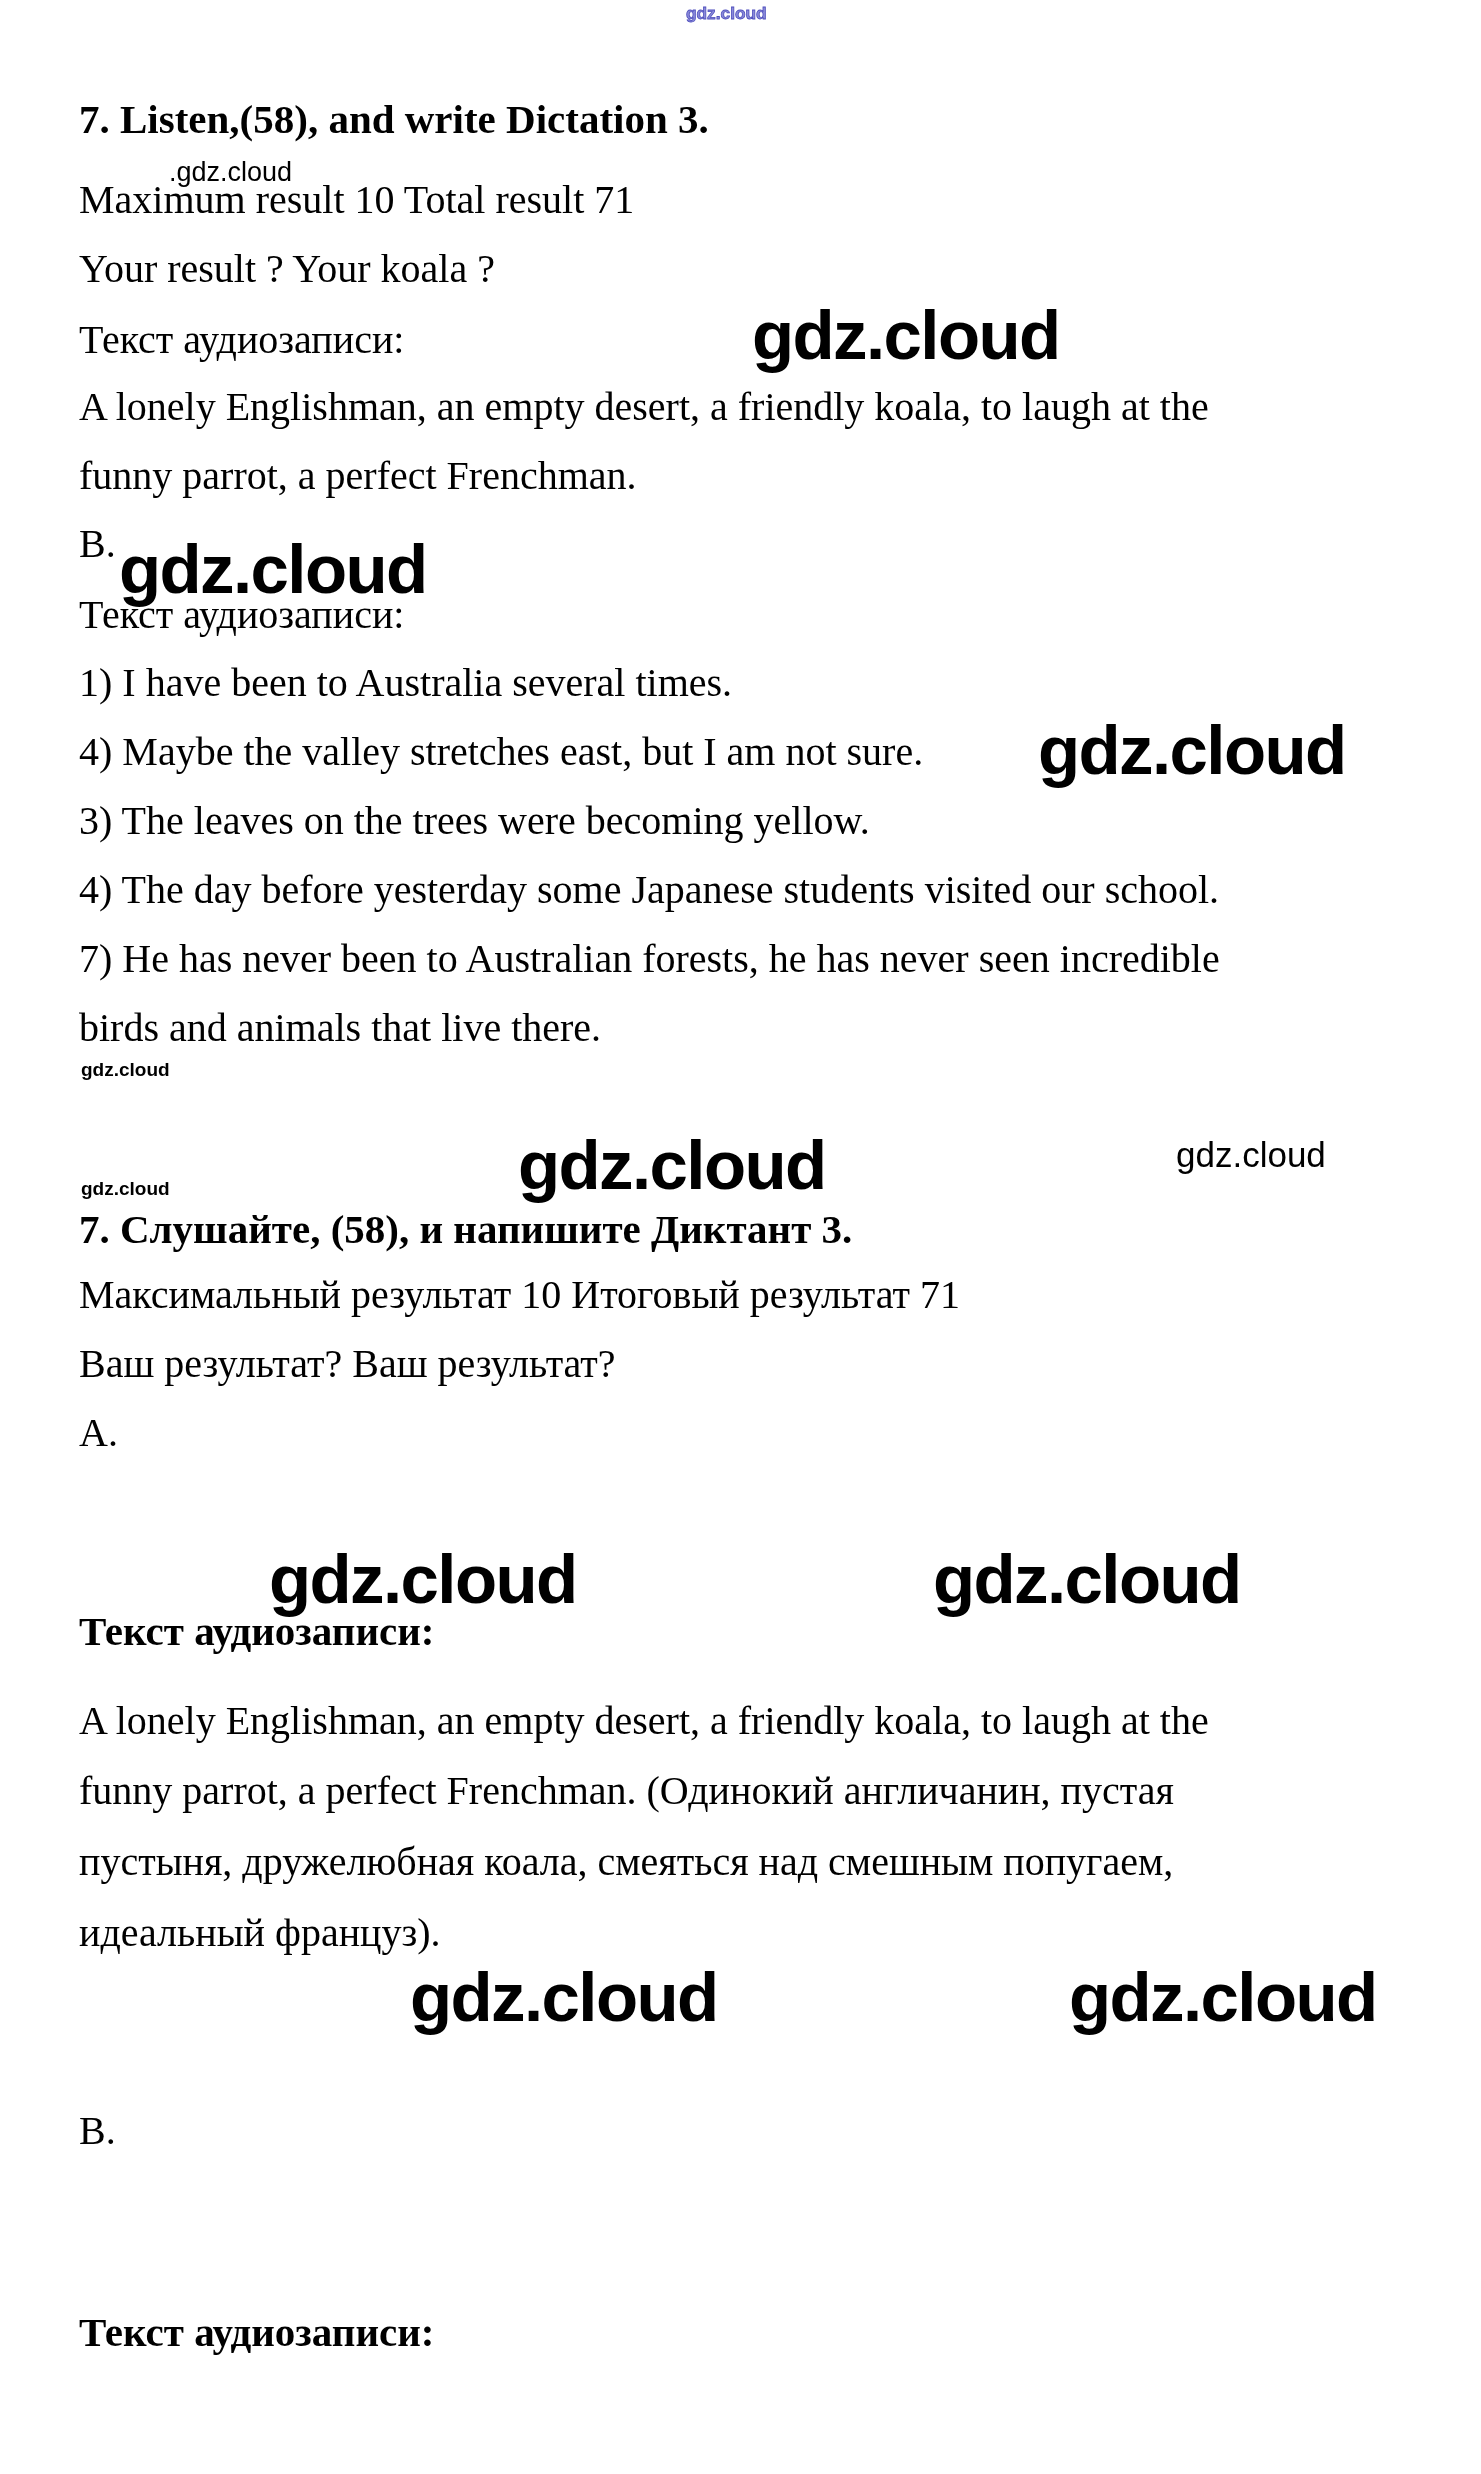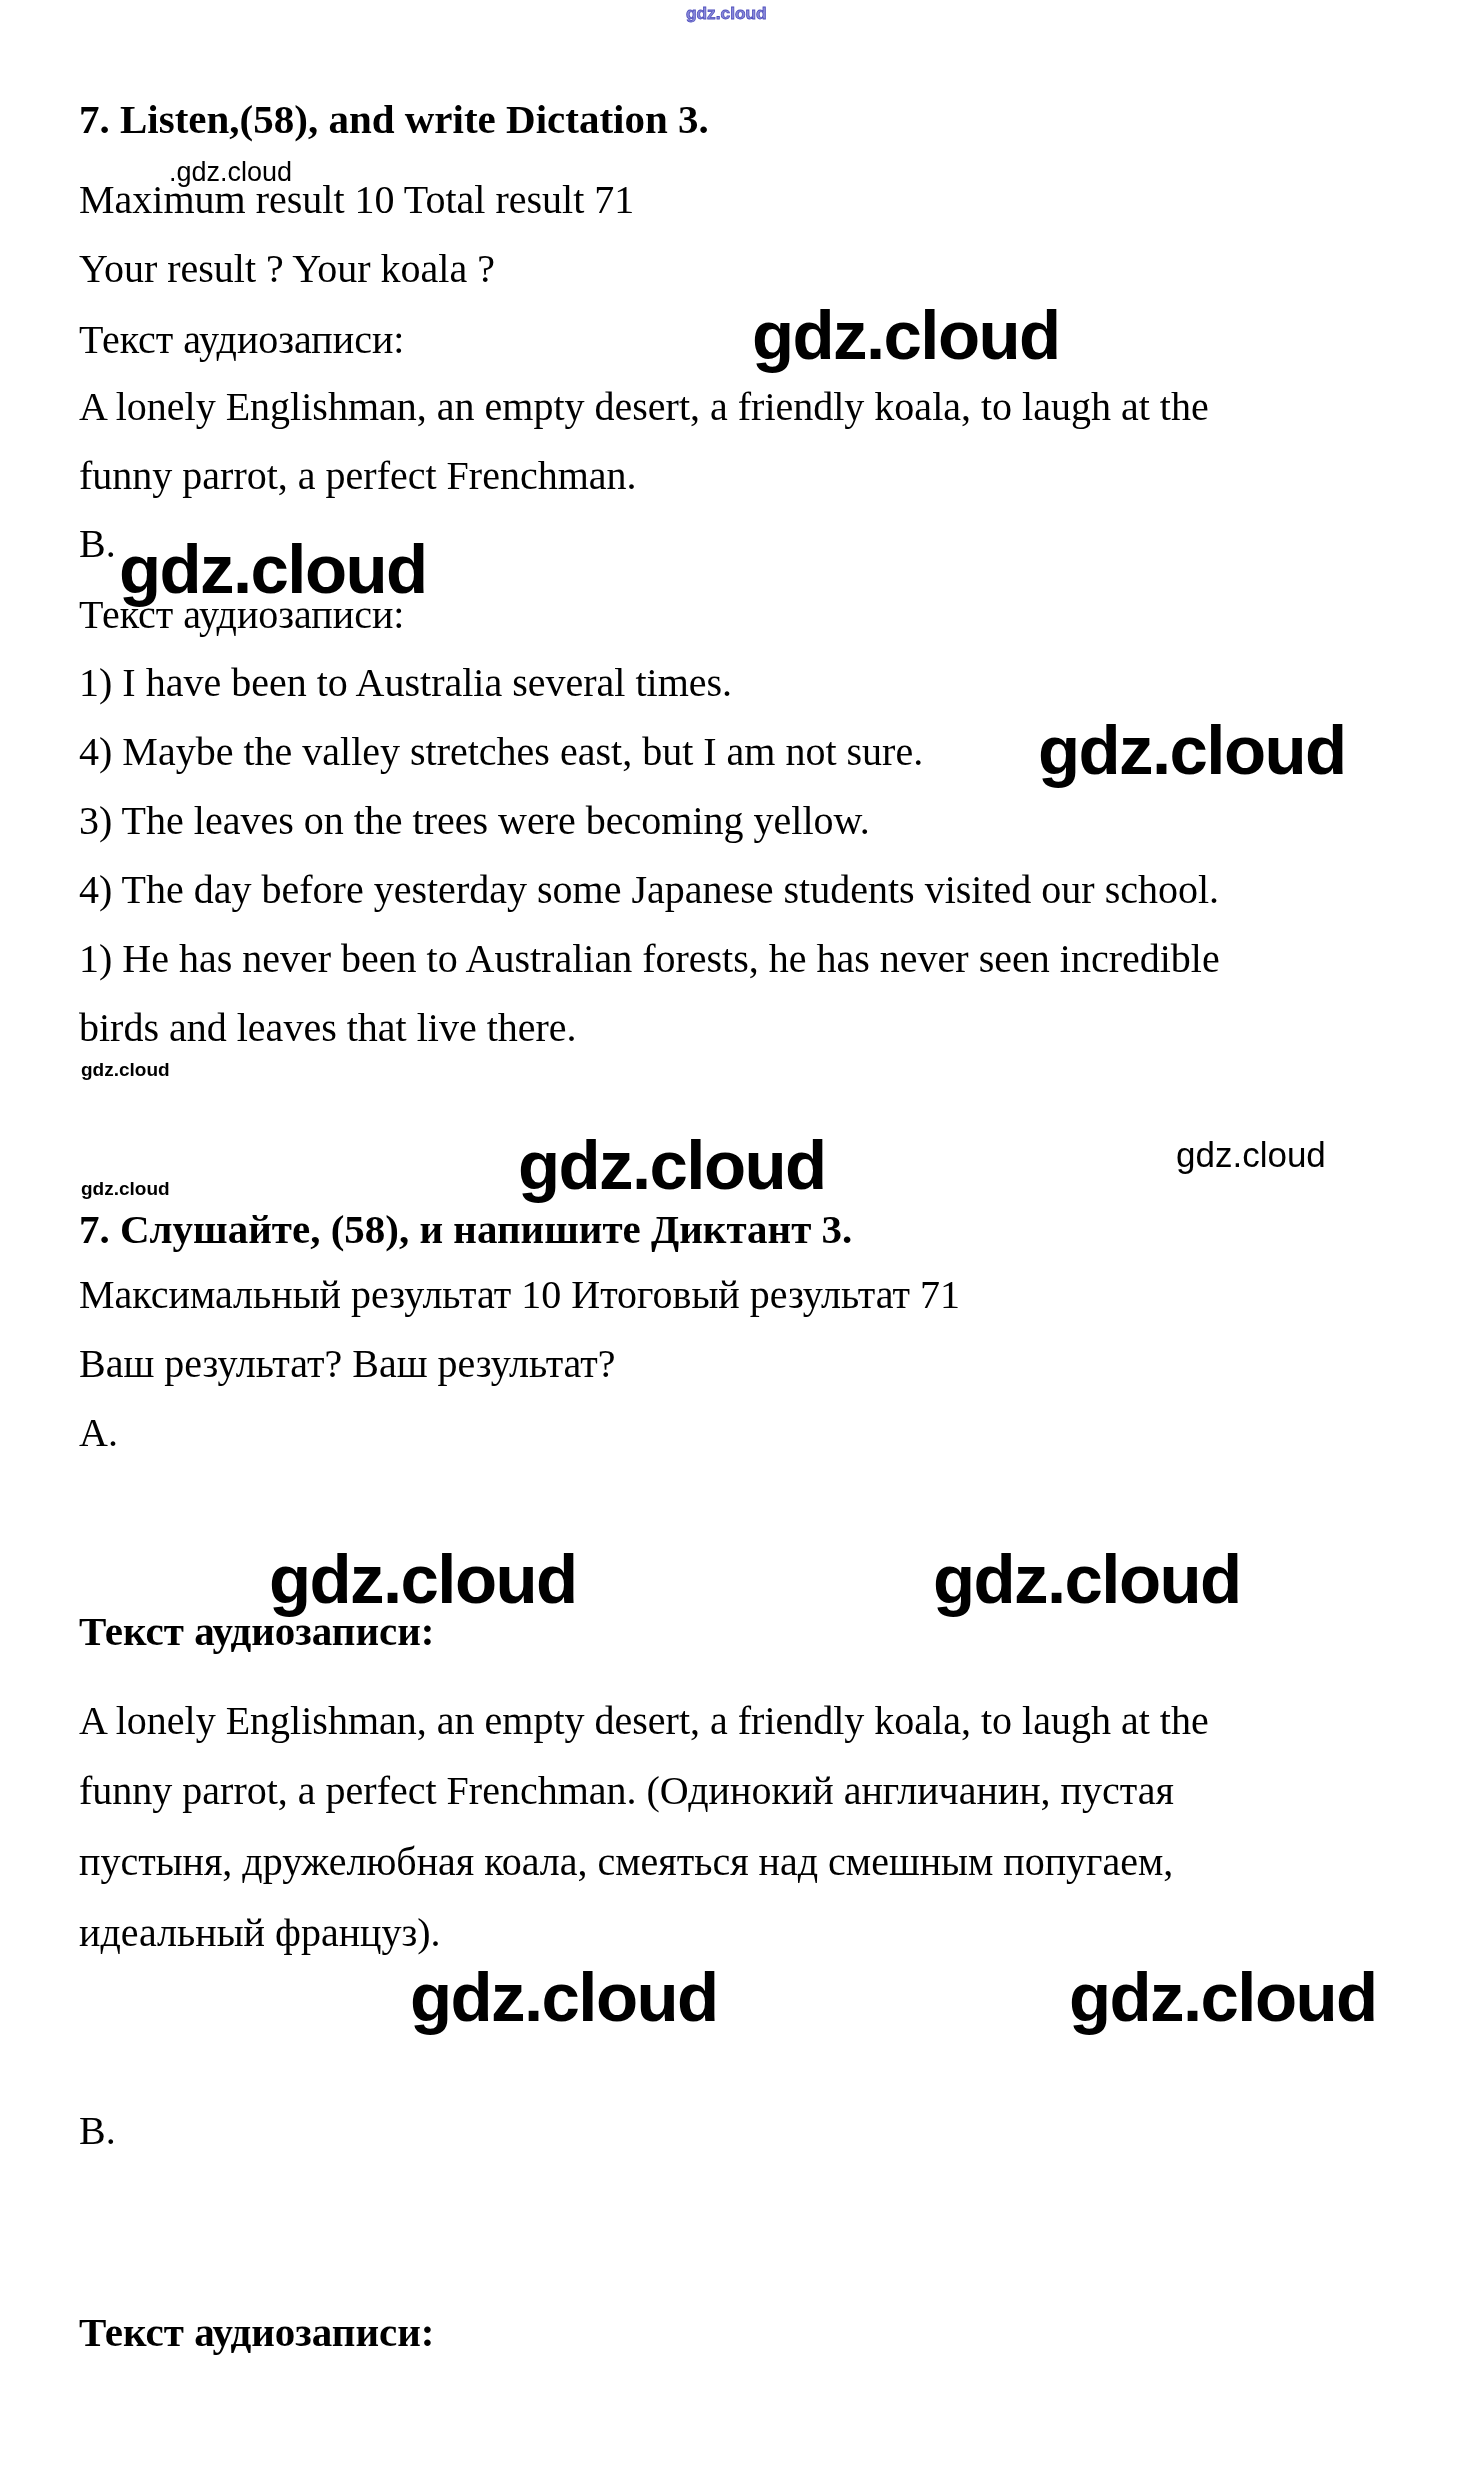--- a/index.html
+++ b/index.html
@@ -66,22 +66,22 @@
   <div class="line" style="left:79px; top:248px;">Your result ? Your koala ?</div>
   <div class="line" style="left:79px; top:319px;">Текст аудиозаписи:</div>
   <div class="line" style="left:79px; top:386px;">A lonely Englishman, an empty desert, a friendly koala, to laugh at the</div>
   <div class="line" style="left:79px; top:455px;">funny parrot, a perfect Frenchman.</div>
   <div class="line" style="left:79px; top:523px;">B.</div>
   <div class="line" style="left:79px; top:594px;">Текст аудиозаписи:</div>
   <div class="line" style="left:79px; top:662px;">1) I have been to Australia several times.</div>
   <div class="line" style="left:79px; top:731px;">4) Maybe the valley stretches east, but I am not sure.</div>
   <div class="line" style="left:79px; top:800px;">3) The leaves on the trees were becoming yellow.</div>
   <div class="line" style="left:79px; top:869px;">4) The day before yesterday some Japanese students visited our school.</div>
-  <div class="line" style="left:79px; top:938px;">1) He has never been to Australian forests, he has never seen incredible</div>
-  <div class="line" style="left:79px; top:1007px;">birds and leaves that live there.</div>
+  <div class="line" style="left:79px; top:938px;">7) He has never been to Australian forests, he has never seen incredible</div>
+  <div class="line" style="left:79px; top:1007px;">birds and animals that live there.</div>
 
   <div class="line title" style="left:79px; top:1208px;">7. Слушайте, (58), и напишите Диктант 3.</div>
   <div class="line" style="left:79px; top:1274px;">Максимальный результат 10 Итоговый результат 71</div>
   <div class="line" style="left:79px; top:1343px;">Ваш результат? Ваш результат?</div>
   <div class="line" style="left:79px; top:1412px;">А.</div>
   <div class="line bold-label" style="left:79px; top:1610px;">Текст аудиозаписи:</div>
   <div class="line" style="left:79px; top:1700px;">A lonely Englishman, an empty desert, a friendly koala, to laugh at the</div>
   <div class="line" style="left:79px; top:1770px;">funny parrot, a perfect Frenchman. (Одинокий англичанин, пустая</div>
   <div class="line" style="left:79px; top:1841px;">пустыня, дружелюбная коала, смеяться над смешным попугаем,</div>
   <div class="line" style="left:79px; top:1912px;">идеальный француз).</div>

